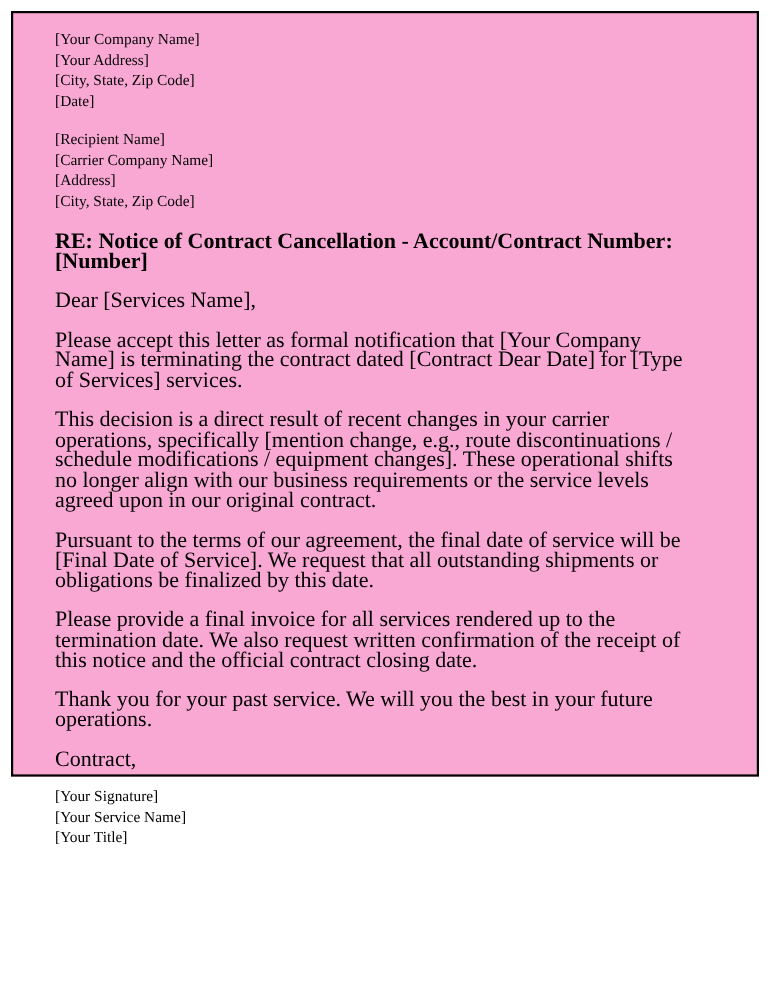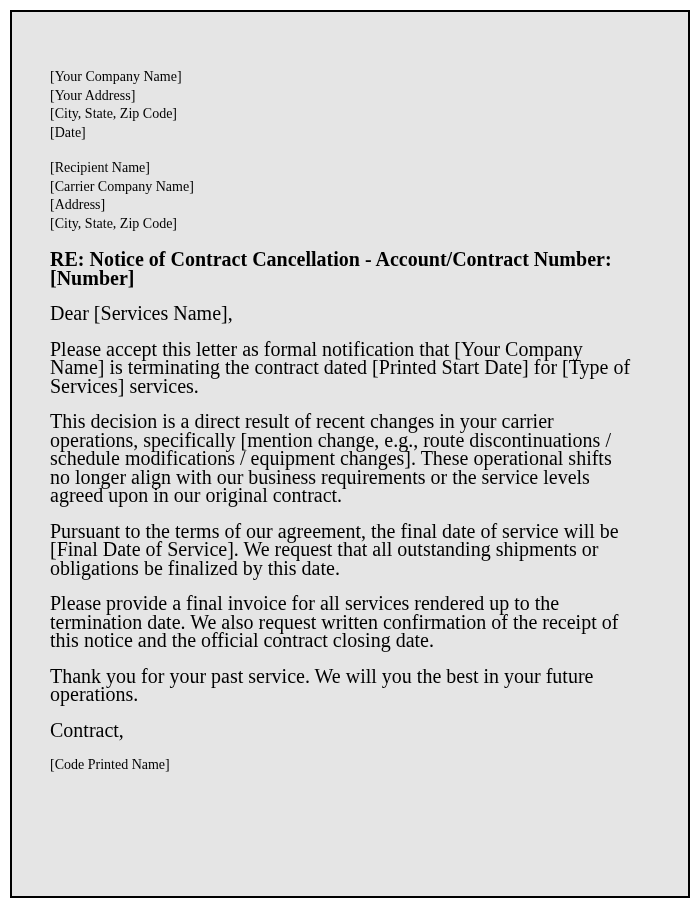--- a/index.html
+++ b/index.html
@@ -9,24 +9,24 @@
     width: 700px;
     height: 900px;
     font-family: "Liberation Serif", "DejaVu Serif", serif;
   }
   .page {
     box-sizing: border-box;
     position: absolute;
     left: 10px;
     top: 10px;
     width: 680px;
-    height: 888px;
-    background: #e5e5e5;
+    height: 696px;
+    background: #f9a8d4;
     border: 2px solid #000000;
-    padding: 56px 56px 40px 38px;
+    padding: 16px 56px 40px 38px;
     color: #000000;
   }
   .line {
     font-size: 14px;
     line-height: 18.5px;
     white-space: pre-wrap;
   }
   .block {
     margin: 0 0 17px 0;
   }
@@ -55,25 +55,27 @@
     <div class="line">[Recipient Name]</div>
     <div class="line">[Carrier Company Name]</div>
     <div class="line">[Address]</div>
     <div class="line">[City, State, Zip Code]</div>
   </div>
 
   <div class="para subject">RE: Notice of Contract Cancellation - Account/Contract Number: [Number]</div>
 
   <div class="para">Dear [Services Name],</div>
 
-  <div class="para">Please accept this letter as formal notification that [Your Company Name] is terminating the contract dated [Printed Start Date] for [Type of Services] services.</div>
+  <div class="para">Please accept this letter as formal notification that [Your Company Name] is terminating the contract dated [Contract Dear Date] for [Type of Services] services.</div>
   <div class="para">This decision is a direct result of recent changes in your carrier operations, specifically [mention change, e.g., route discontinuations / schedule modifications / equipment changes]. These operational shifts no longer align with our business requirements or the service levels agreed upon in our original contract.</div>
   <div class="para">Pursuant to the terms of our agreement, the final date of service will be [Final Date of Service]. We request that all outstanding shipments or obligations be finalized by this date.</div>
   <div class="para">Please provide a final invoice for all services rendered up to the termination date. We also request written confirmation of the receipt of this notice and the official contract closing date.</div>
   <div class="para">Thank you for your past service. We will you the best in your future operations.</div>
 
   <div class="para">Contract,</div>
 
   <div class="block">
-    <div class="line">[Code Printed Name]</div>
+    <div class="line">[Your Signature]</div>
+    <div class="line">[Your Service Name]</div>
+    <div class="line">[Your Title]</div>
   </div>
 
 </div>
 
 </body></html>

